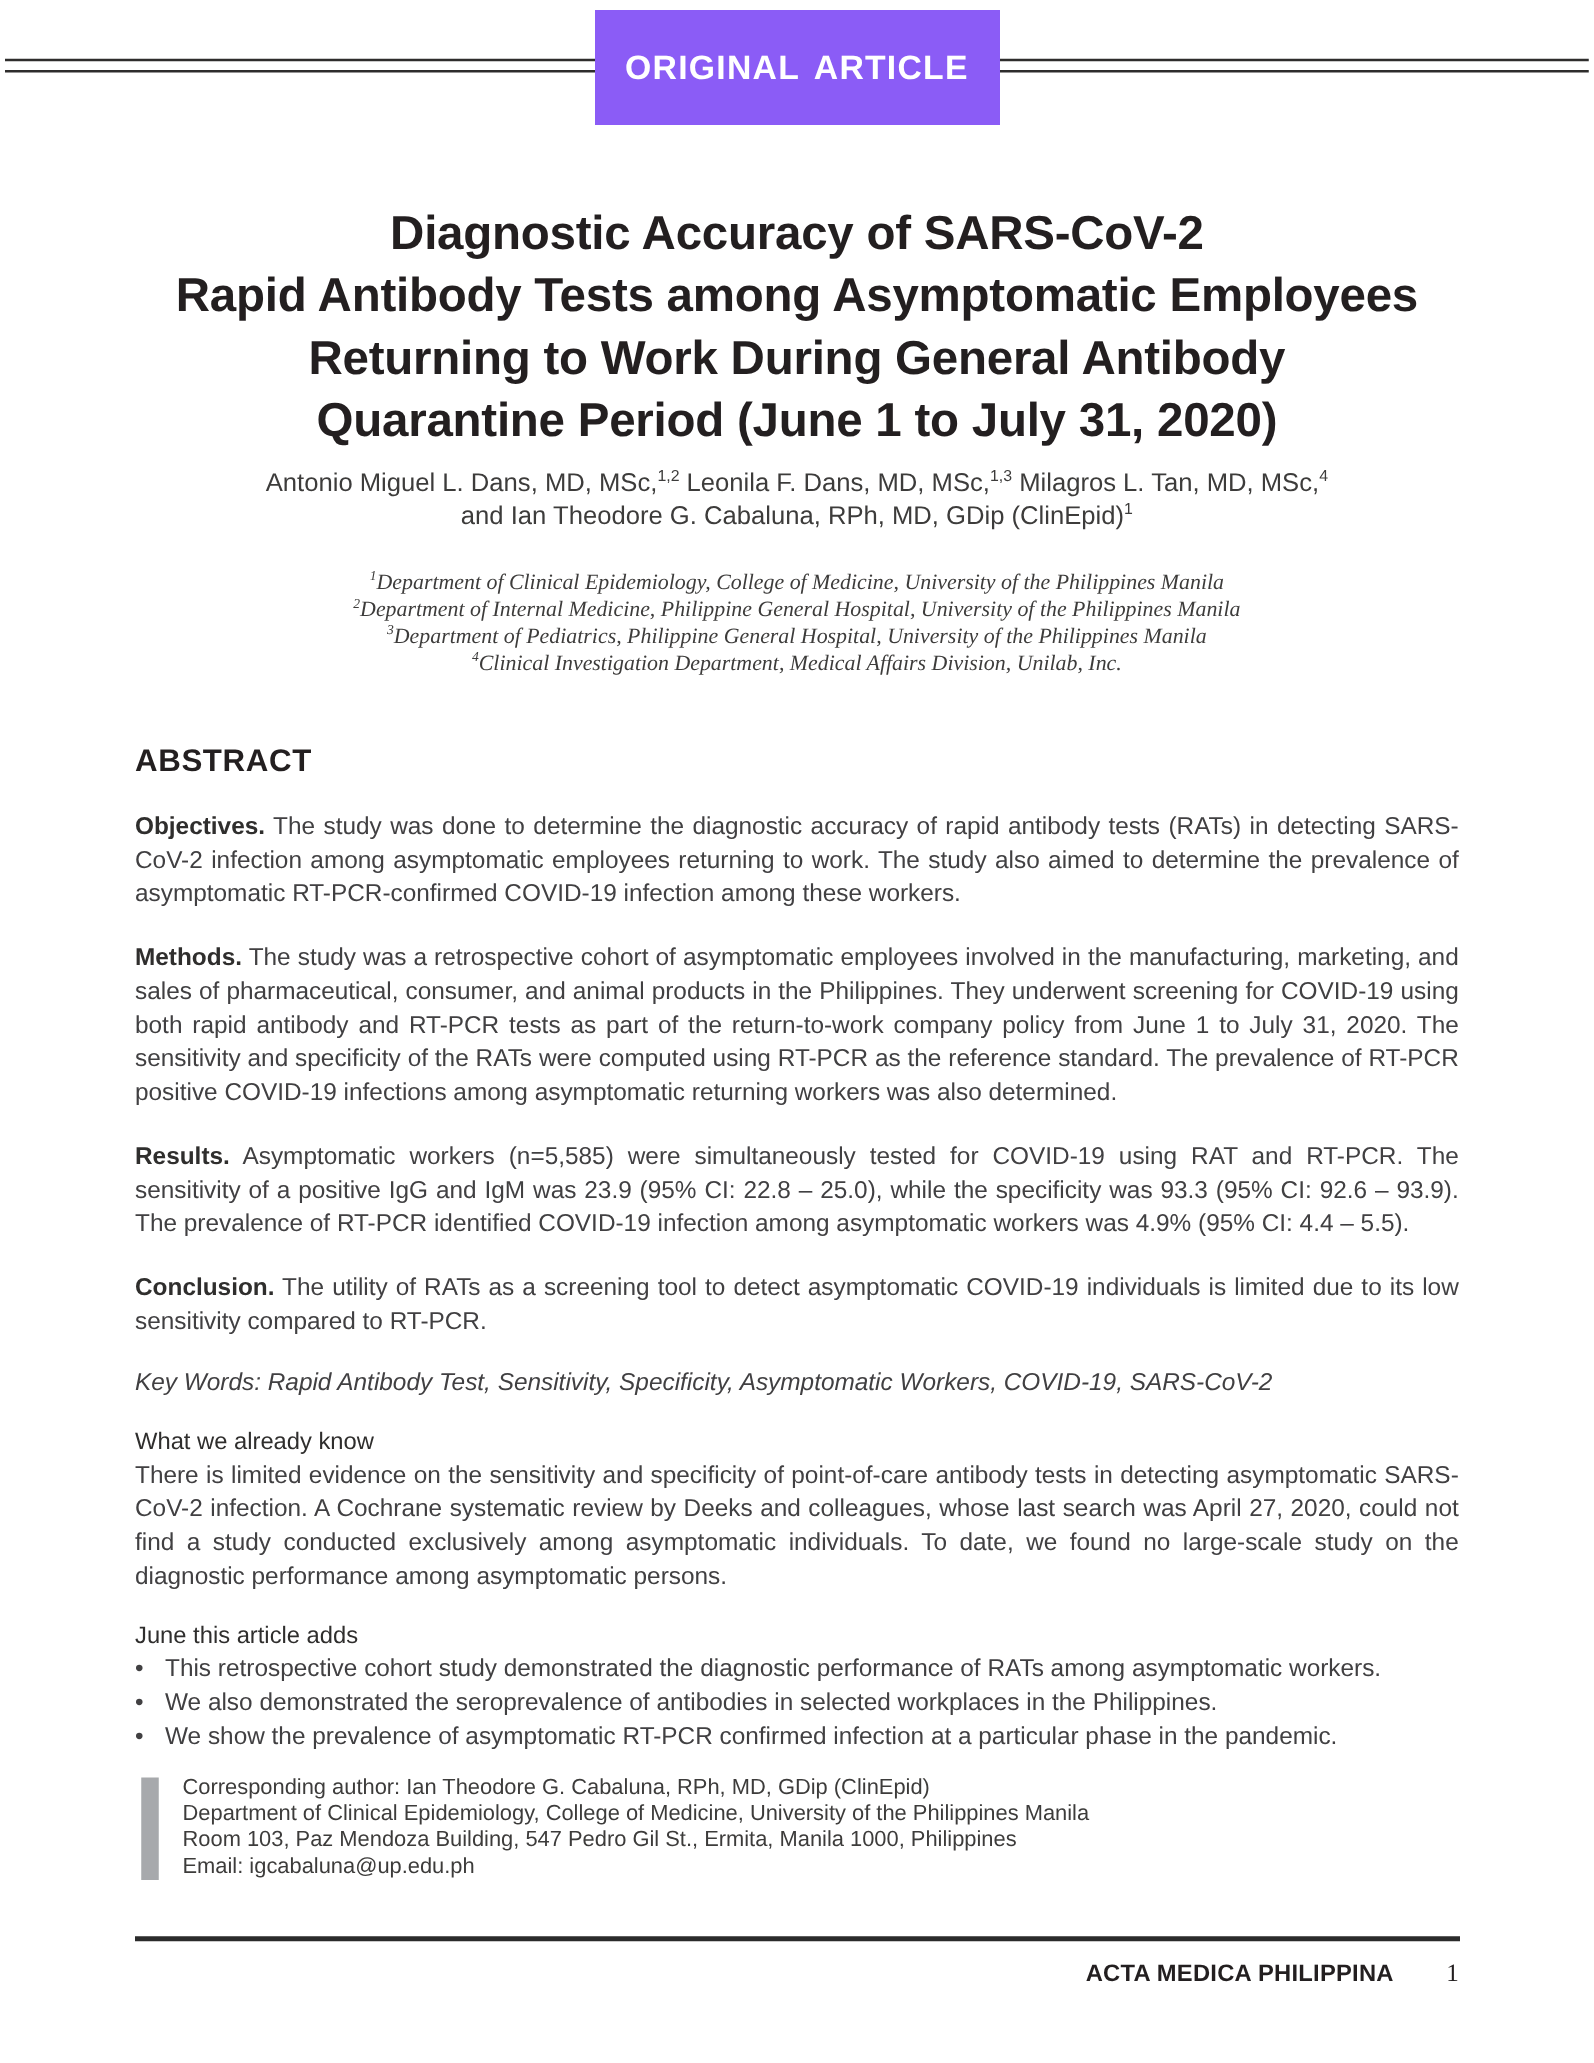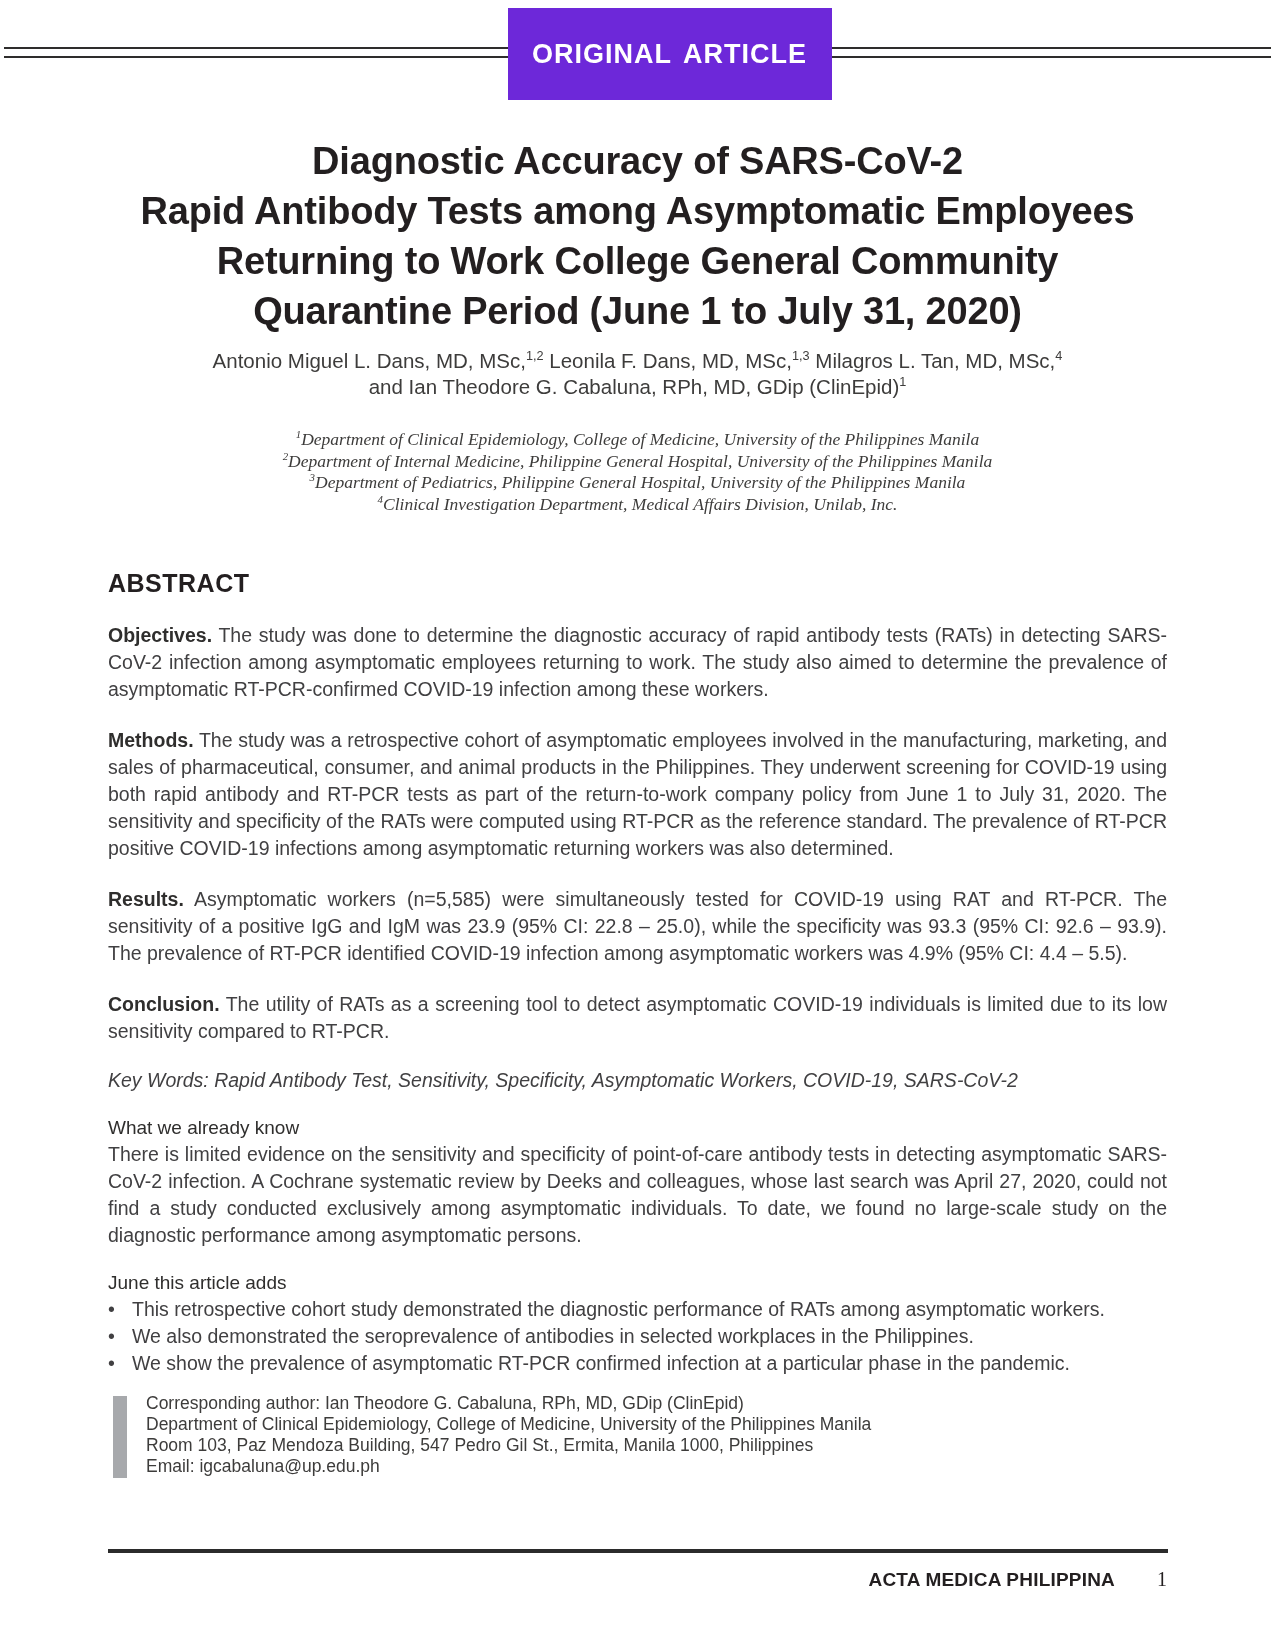--- a/index.html
+++ b/index.html
@@ -16,30 +16,29 @@
 
   
   .header { position:relative; height:108px; }
   .double-rule {
     position:absolute; left:4px; right:4px; top:47px; height:7px;
     border-top:2px solid #2e2d2c; border-bottom:2px solid #2e2d2c;
   }
   .banner {
     position:absolute; left:50%; transform:translateX(-50%);
     top:8px; width:324px; height:92px;
-    background:#6d28d9; color:#ffffff;
+    background:#8b5cf6; color:#ffffff;
     display:flex; align-items:center; justify-content:center;
     font-weight:bold; font-size:27px; letter-spacing:1px;
     word-spacing:4px;
-    margin-left:32px;
   }
 
   
   .title {
-    margin-top:28px;
+    margin-top:54px;
     text-align:center; font-weight:bold; color:#231f20;
     font-size:38px; line-height:50px; letter-spacing:-0.2px;
   }
   .authors {
     margin-top:12px; text-align:center;
     font-size:20.5px; line-height:26px; color:#3d3c3b;
   }
   .authors sup, .affiliations sup { font-size:62%; line-height:0; vertical-align:super; }
   .affiliations {
     margin-top:29px; text-align:center;
@@ -106,21 +105,21 @@
     <div class="banner">
       <span>ORIGINAL ARTICLE</span>
     </div>
   </div>
 
   <div class="content">
 
     <div class="title">
       <div>Diagnostic Accuracy of SARS-CoV-2</div>
       <div>Rapid Antibody Tests among Asymptomatic Employees</div>
-      <div>Returning to Work College General Community</div>
+      <div>Returning to Work During General Antibody</div>
       <div>Quarantine Period (June 1 to July 31, 2020)</div>
     </div>
 
     <div class="authors">
       <div><span>Antonio Miguel L. Dans, MD, MSc,</span><sup>1,2</sup><span> Leonila F. Dans, MD, MSc,</span><sup>1,3</sup><span> Milagros L. Tan, MD, MSc,</span><sup>4</sup></div>
       <div><span>and Ian Theodore G. Cabaluna, RPh, MD, GDip (ClinEpid)</span><sup>1</sup></div>
     </div>
 
     <div class="affiliations">
       <div><sup>1</sup><span>Department of Clinical Epidemiology, College of Medicine, University of the Philippines Manila</span></div>

